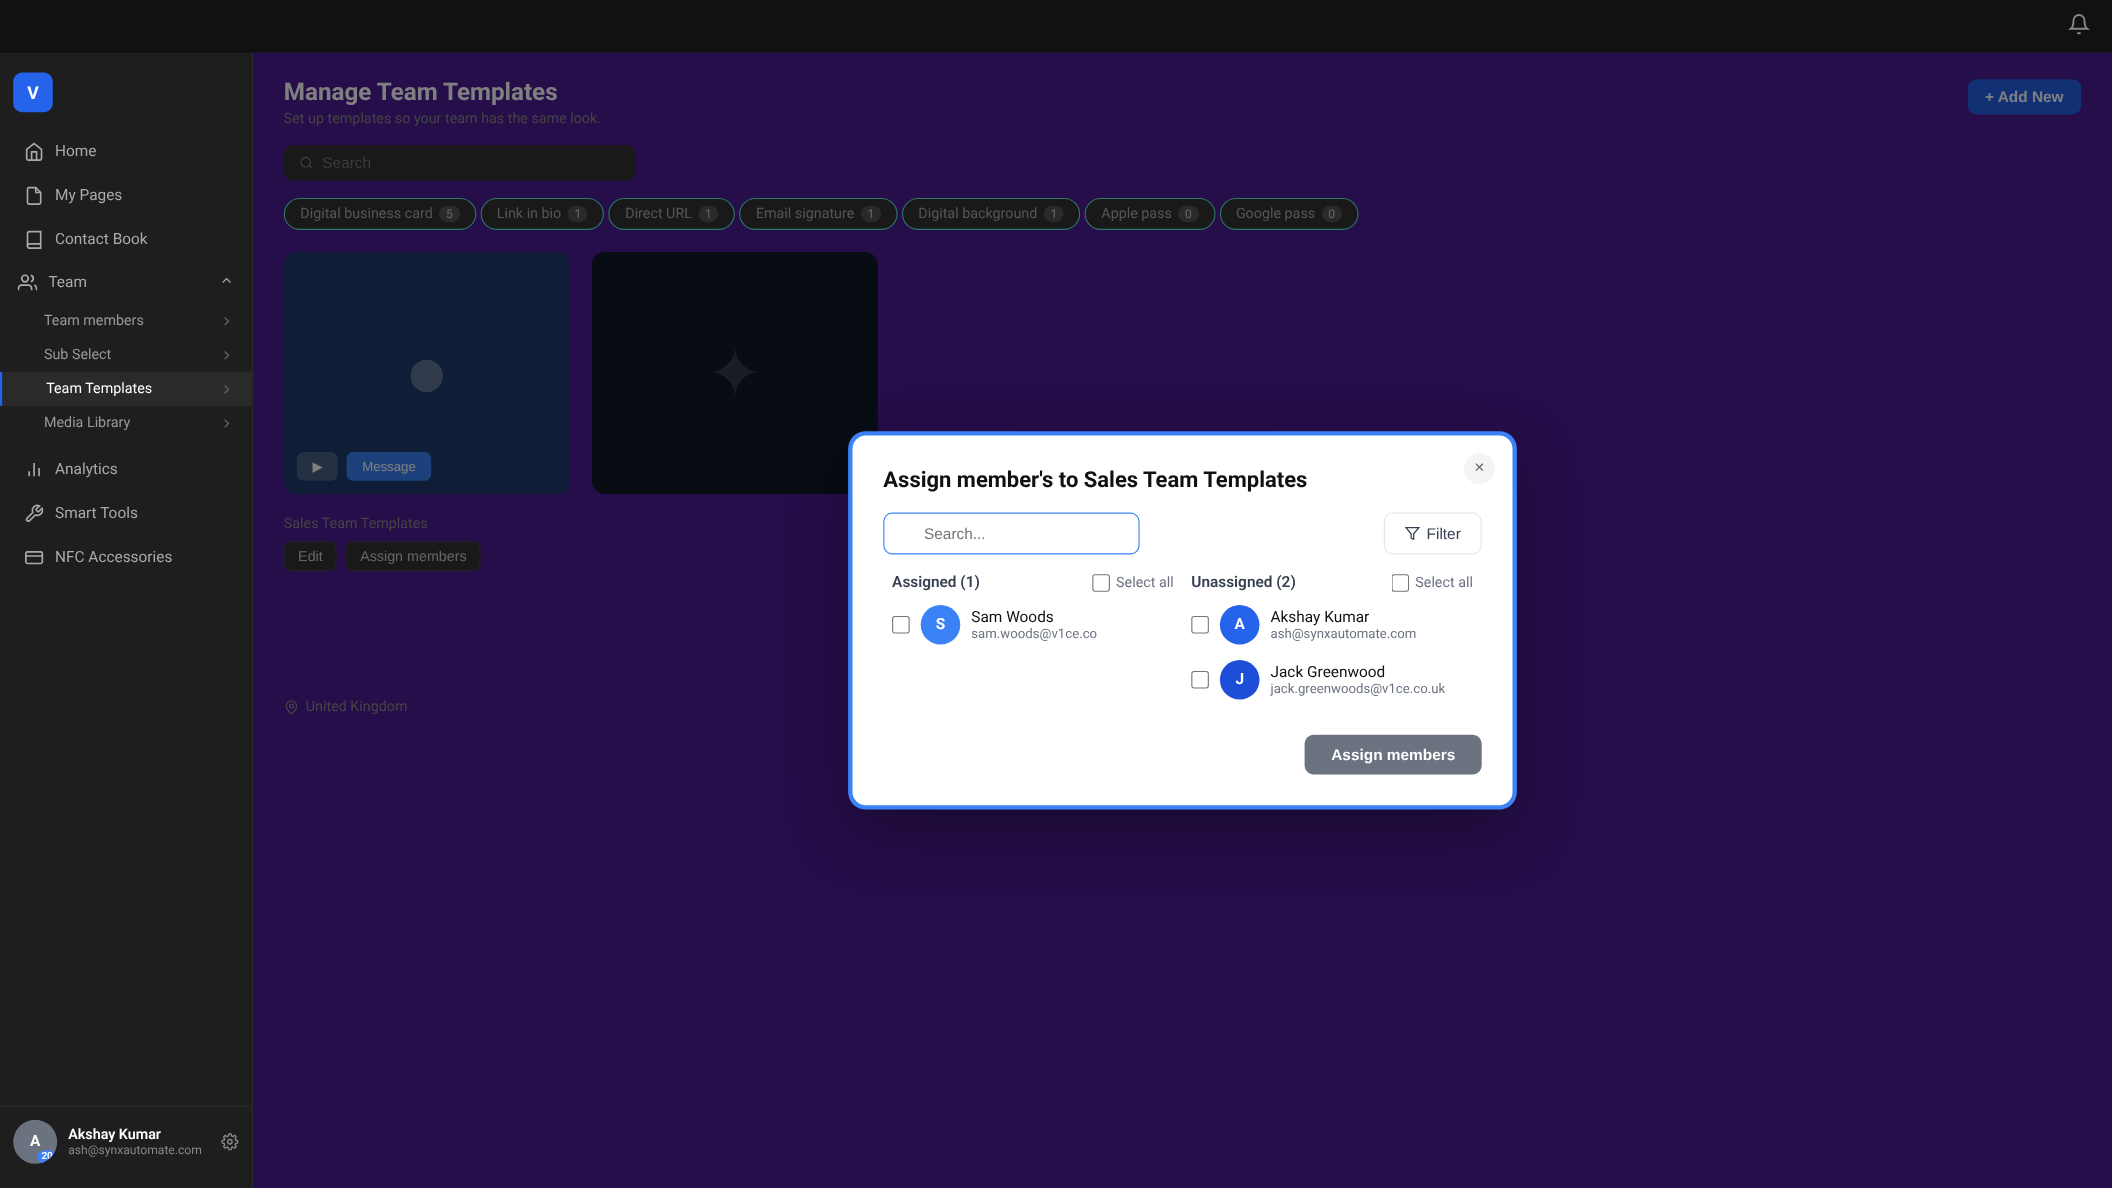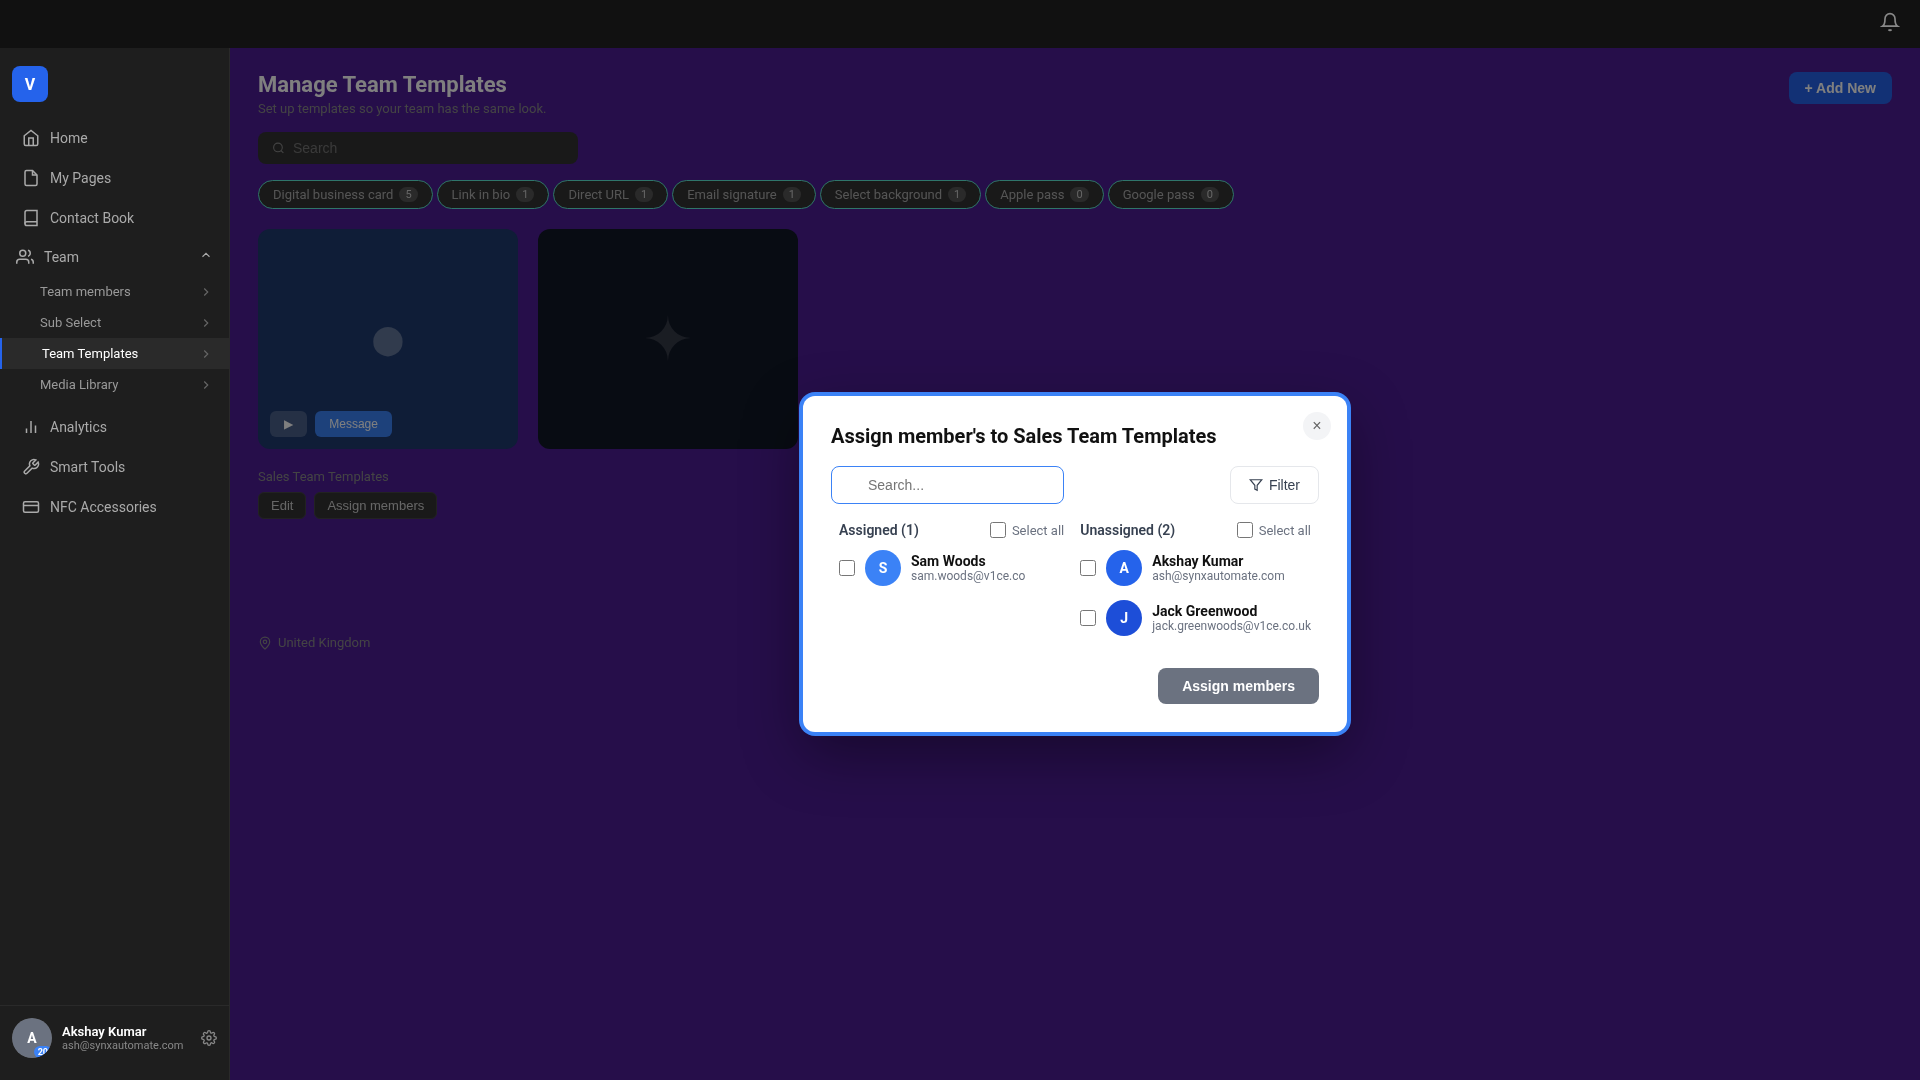--- a/index.html
+++ b/index.html
@@ -40,41 +40,41 @@
     .template-label { color: #888; font-size: 13px; margin-bottom: 8px; }
     .template-row { display: flex; align-items: center; gap: 16px; }
     .template-actions { display: flex; gap: 8px; justify-content: center; }
     .action-btn { padding: 5px 12px; border-radius: 6px; font-size: 13px; color: #ccc; background: #333; border: 1px solid #444; cursor: pointer; }
 
     
     .overlay { position: absolute; inset: 0; background: rgba(0,0,0,0.5); z-index: 10; }
 
     
     .modal-wrapper { position: absolute; inset: 0; display: flex; align-items: center; justify-content: center; z-index: 20; }
-    .modal { background: #fff; border-radius: 12px; width: 544px; padding: 28px; position: relative; box-shadow: 0 0 0 4px #3b82f6, 0 20px 60px rgba(0,0,0,0.4); }
+    .modal { background: #fff; border-radius: 12px; width: 600px; padding: 28px; position: relative; box-shadow: 0 0 0 4px #3b82f6, 0 20px 60px rgba(0,0,0,0.4); }
     .modal-title { font-size: 20px; font-weight: 700; color: #111; margin-bottom: 18px; }
     .modal-close { position: absolute; top: 16px; right: 16px; width: 28px; height: 28px; border-radius: 50%; background: #f3f4f6; border: none; cursor: pointer; display: flex; align-items: center; justify-content: center; font-size: 16px; color: #666; }
     .modal-search { display: flex; gap: 10px; margin-bottom: 18px; }
     .modal-search-input { flex: 1; padding: 10px 14px 10px 36px; border: 1.5px solid #3b82f6; border-radius: 8px; font-size: 14px; outline: none; position: relative; }
     .modal-search-wrap { flex: 1; position: relative; }
     .modal-search-wrap .search-icon { position: absolute; left: 12px; top: 50%; transform: translateY(-50%); color: #9ca3af; }
     .filter-btn { padding: 10px 18px; background: #fff; border: 1.5px solid #e5e7eb; border-radius: 8px; font-size: 14px; color: #374151; cursor: pointer; display: flex; align-items: center; gap: 6px; }
     .members-grid { display: grid; grid-template-columns: 1fr 1fr; gap: 0; }
     .members-col { padding: 0 8px; }
     .col-header { display: flex; align-items: center; justify-content: space-between; margin-bottom: 12px; }
     .col-title { font-size: 14px; font-weight: 600; color: #374151; }
     .select-all-label { display: flex; align-items: center; gap: 6px; font-size: 13px; color: #6b7280; cursor: pointer; }
     .member-item { display: flex; align-items: center; gap: 10px; margin-bottom: 14px; }
     .member-checkbox { width: 16px; height: 16px; border: 1.5px solid #d1d5db; border-radius: 4px; flex-shrink: 0; cursor: pointer; }
     .member-avatar { width: 36px; height: 36px; border-radius: 50%; display: flex; align-items: center; justify-content: center; color: white; font-weight: 700; font-size: 14px; flex-shrink: 0; }
     .avatar-s { background: #3b82f6; }
     .avatar-a { background: #2563eb; }
     .avatar-j { background: #1d4ed8; }
     .member-info { display: flex; flex-direction: column; }
-    .member-name { font-size: 14px; font-weight: 700; color: #111; }
+    .member-name { font-size: 14px; font-weight: 400; color: #111; }
     .member-email { font-size: 12px; color: #6b7280; }
     .modal-footer { display: flex; justify-content: flex-end; margin-top: 18px; }
     .assign-btn { padding: 10px 24px; background: #6b7280; color: #fff; border: none; border-radius: 8px; font-size: 14px; font-weight: 600; cursor: pointer; }
 
     
     .sidebar-bottom { margin-top: auto; padding: 12px; border-top: 1px solid #2a2a2a; display: flex; align-items: center; gap: 10px; cursor: pointer; }
     .user-avatar { width: 40px; height: 40px; border-radius: 50%; background: #555; overflow: hidden; position: relative; flex-shrink: 0; }
     .user-badge { position: absolute; bottom: 0; right: 0; background: #3b82f6; color: white; font-size: 9px; border-radius: 8px; padding: 1px 4px; font-weight: bold; }
     .user-info { display: flex; flex-direction: column; }
     .user-name { font-size: 13px; color: #fff; font-weight: 600; }
@@ -238,21 +238,21 @@
         </div>
         <div class="tab">
           <span>Direct URL</span>
           <span class="count">1</span>
         </div>
         <div class="tab">
           <span>Email signature</span>
           <span class="count">1</span>
         </div>
         <div class="tab">
-          <span>Select background</span>
+          <span>Digital background</span>
           <span class="count">1</span>
         </div>
         <div class="tab">
           <span>Apple pass</span>
           <span class="count">0</span>
         </div>
         <div class="tab">
           <span>Google pass</span>
           <span class="count">0</span>
         </div>

